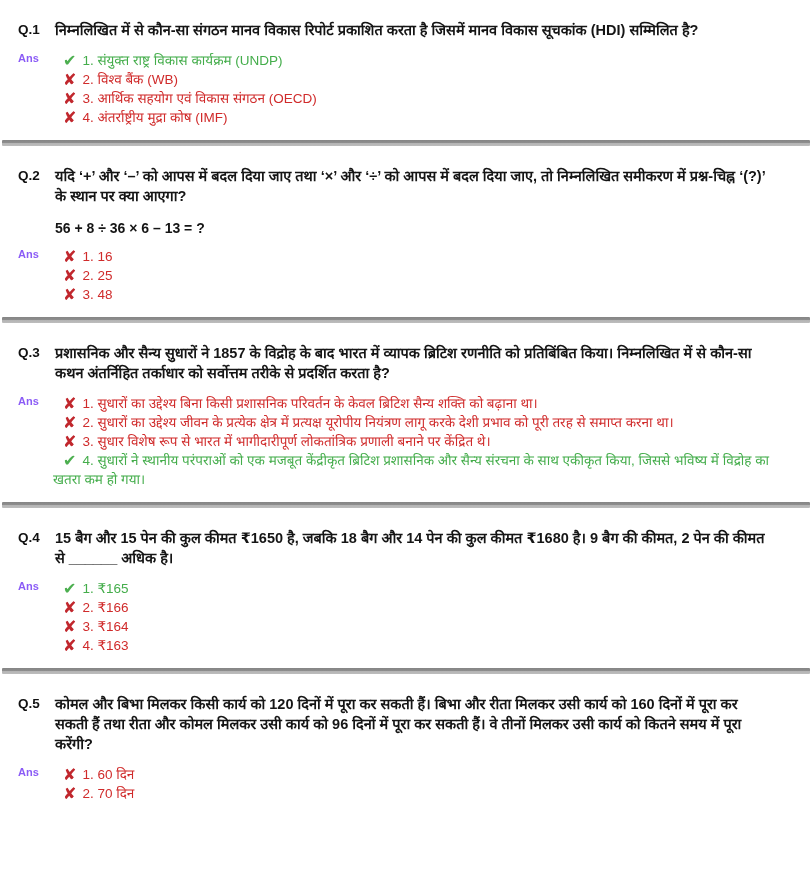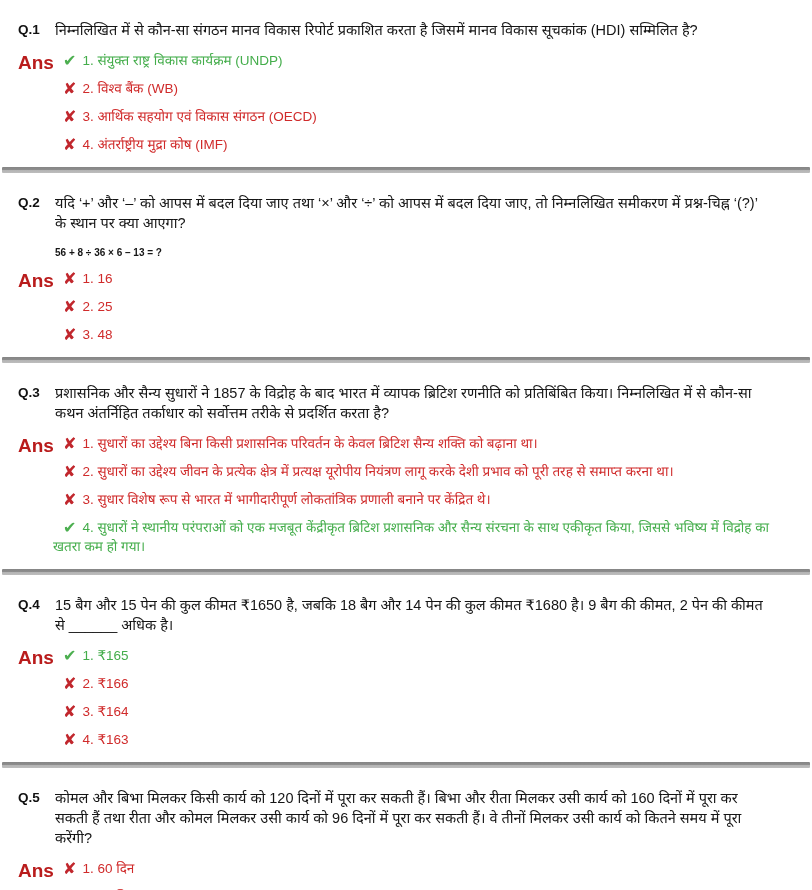--- a/index.html
+++ b/index.html
@@ -22,47 +22,46 @@
     grid-template-columns: 37px 1fr;
     align-items: start;
   }
   .q-label {
     font-weight: bold;
     font-size: 13.5px;
     padding-top: 2px;
     color: #111111;
   }
   .q-text {
-    font-weight: normal;
+    font-weight: bold;
     font-size: 14.5px;
     line-height: 20px;
     color: #151515;
     max-width: 712px;
   }
   .equation {
     margin: 14px 0 2px 37px;
     font-weight: bold;
-    font-size: 10px;
+    font-size: 14px;
     color: #151515;
   }
   .ans-row {
     display: grid;
     grid-template-columns: 45px 1fr;
     margin-top: 11px;
   }
   .ans-label {
     font-weight: bold;
-    font-size: 19px;
-    color: #b91c1c;
+    font-size: 11px;
+    color: #8b5cf6;
     padding-top: 1px;
   }
   .options {
     display: flex;
     flex-direction: column;
-    gap: 9px;
     padding-right: 6px;
   }
   .option {
     font-size: 13.5px;
     line-height: 19px;
     margin-left: -10px;
     text-indent: 10px;
   }
   .option .opt-icon {
     display: inline-block;

